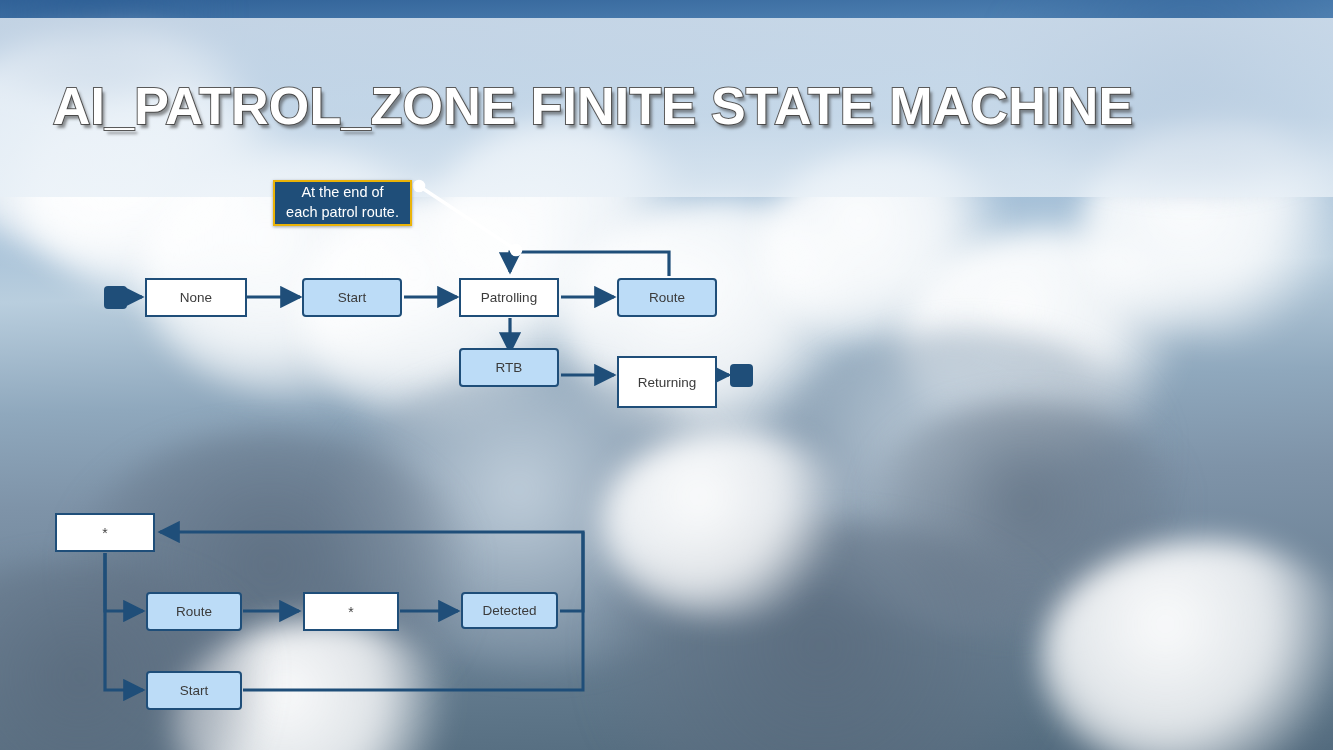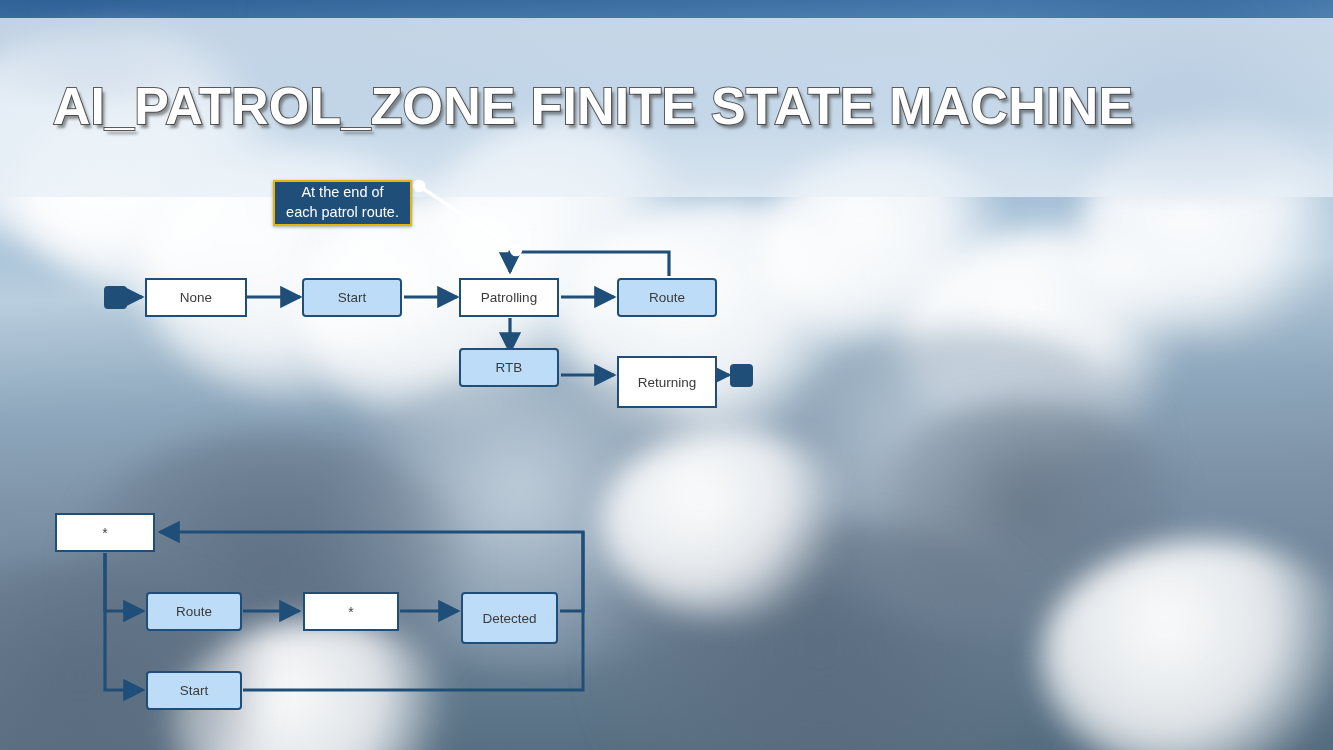--- a/index.html
+++ b/index.html
@@ -186,21 +186,21 @@
   </div>
 
   <div class="node blue" style="left:146px;top:592px;width:96px;height:39px;">
     <span>Route</span>
   </div>
 
   <div class="node white star" style="left:303px;top:592px;width:96px;height:39px;">
     <span>*</span>
   </div>
 
-  <div class="node blue" style="left:461px;top:592px;width:97px;height:52px;">
+  <div class="node blue" style="left:461px;top:592px;width:97px;height:37px;">
     <span>Detected</span>
   </div>
 
   <div class="node blue" style="left:146px;top:671px;width:96px;height:39px;">
     <span>Start</span>
   </div>
 
 </div>
 
 </body></html>

